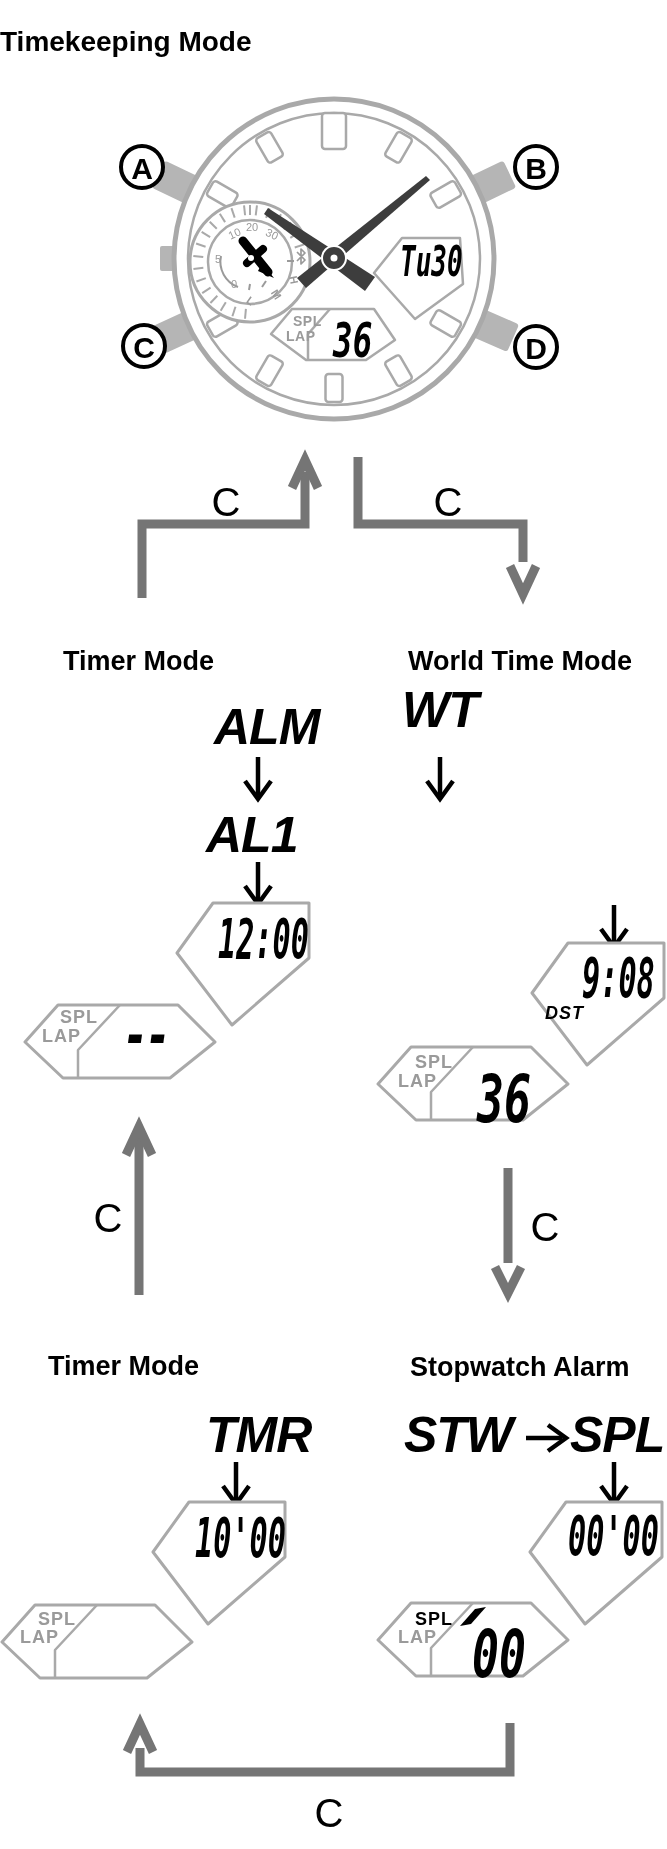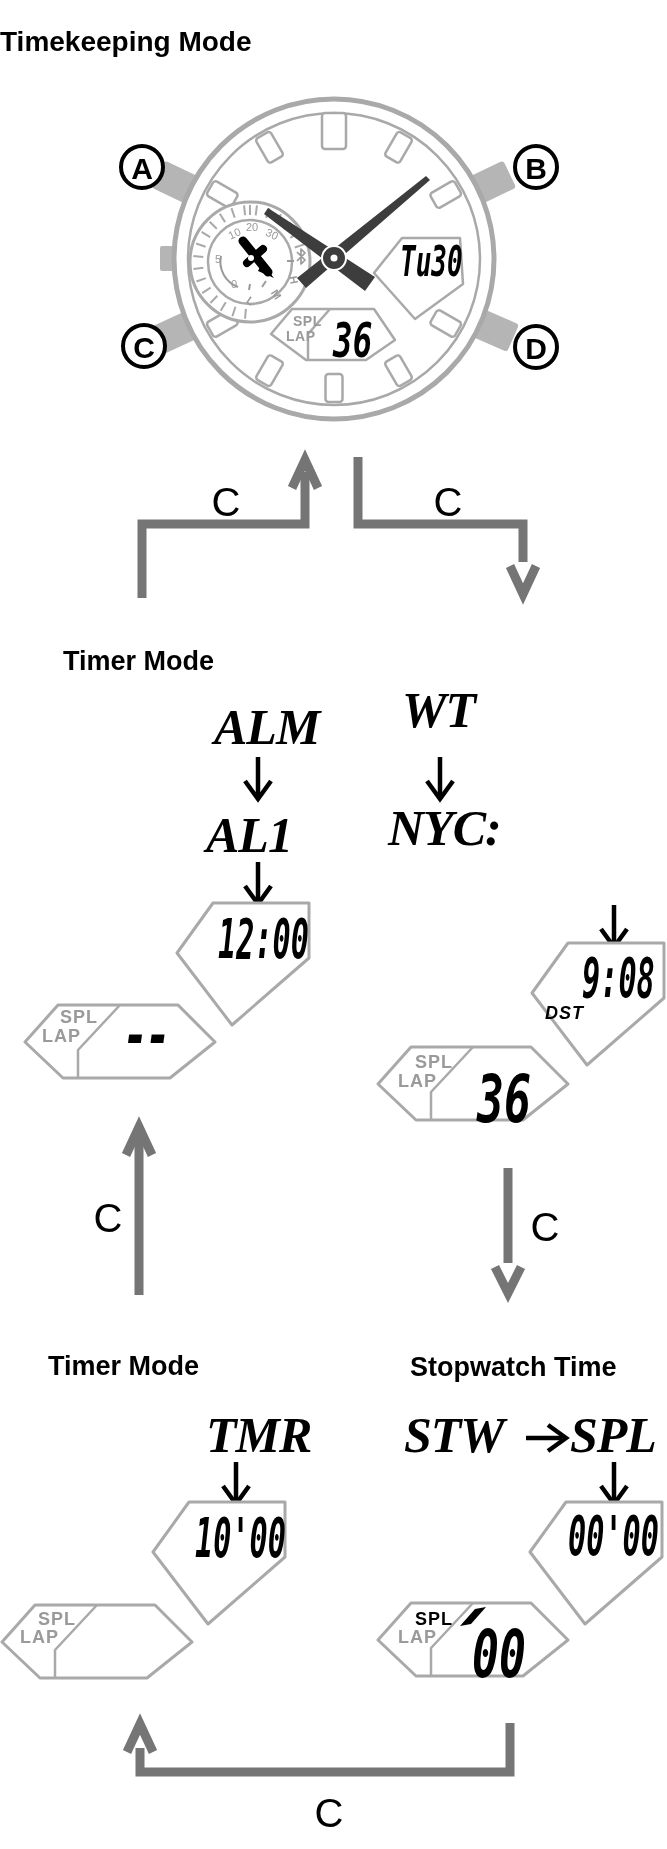--- a/index.html
+++ b/index.html
@@ -5,21 +5,21 @@
   :root{
     --ink:#000000; --connector:#757575; --outline:#a9a9a9;
     --case-gray:#b5b5b5; --muted:#9a9a9a; --hand:#3d3d3d;
   }
   *{margin:0;padding:0;box-sizing:border-box}
   body{background:#fff;font-family:"Liberation Sans",sans-serif}
   #page{position:relative;width:667px;height:1849px;background:#fff;overflow:hidden}
   .abs{position:absolute}
   .page-title{font-weight:bold;font-size:28px;color:var(--ink);line-height:1;width:667px;text-align:left}
   .mode-title{font-weight:bold;font-size:27px;color:var(--ink);line-height:1;white-space:nowrap}
-  .lcd{font-family:Liberation Serif, serif;font-weight:bold;font-style:italic;color:var(--ink)}
+  .lcd{font-family:Liberation Sans, sans-serif;font-weight:bold;font-style:italic;color:var(--ink)}
   .lcd-lg{font-size:50px;line-height:1;letter-spacing:-1px;white-space:nowrap}
   .c-label{font-size:40px;line-height:1;color:var(--ink);width:40px;text-align:center;font-weight:400}
   svg{display:block;overflow:visible}
   .shape{fill:#fff;stroke:var(--outline);stroke-width:3;stroke-linejoin:round;stroke-linecap:round}
   .shape25{stroke-width:2.5}
   .divider{fill:none;stroke:var(--outline);stroke-width:2.5;stroke-linejoin:round}
   .conn{fill:none;stroke:var(--connector);stroke-width:9;stroke-linejoin:miter}
   .ta{stroke:#000;stroke-width:4.5;fill:none}
   .lcd-svg{font-family:"DejaVu Sans Mono",monospace;font-weight:bold;font-style:italic;fill:#000}
   .lbl{font-family:"Liberation Sans",sans-serif;font-weight:bold;font-size:18px;fill:var(--muted);letter-spacing:1px}
@@ -181,26 +181,26 @@
     <text class="lcd-svg" font-size="55" transform="translate(44,58) scale(0.55,1)">12:00</text>
   </svg>
   <svg class="abs" style="left:22px;top:1002px" width="196" height="82">
     <polygon points="3,40 36,3 156,3 193,40 148,76 41,76" class="shape"></polygon>
     <polyline points="98,3 56,48 56,76" class="divider"></polyline>
     <text class="lbl" x="38" y="21">SPL</text>
     <text class="lbl" x="20" y="40">LAP</text>
     <text class="lcd-svg" font-size="60" letter-spacing="-20" transform="translate(101,54) scale(0.7,1)">- -</text>
   </svg>
 
+  <div class="abs mode-title" style="left:408px;top:648px">World Time Mode</div>
   <div class="abs lcd lcd-lg" style="left:402px;top:685px">WT</div>
   <svg class="abs" style="left:422px;top:755px" width="36" height="46">
     <line class="ta" x1="18" y1="2" x2="18" y2="40"></line>
       <polyline class="ta" points="5,26 18,44 31,26"></polyline>
   </svg>
-  <div class="abs lcd lcd-lg" style="left:388px;top:803px">NYC:</div>
   <svg class="abs" style="left:596px;top:903px" width="36" height="46">
     <line class="ta" x1="18" y1="2" x2="18" y2="40"></line>
       <polyline class="ta" points="5,26 18,44 31,26"></polyline>
   </svg>
   <svg class="abs" style="left:529px;top:940px" width="140" height="130">
     <polygon points="39,3 135,3 135,58 58,125 3,53" class="shape"></polygon>
     <text class="lcd-svg" font-size="55" transform="translate(53,57) scale(0.55,1)">9:08</text>
     <text class="lbl lbl-black" font-style="italic" x="16" y="79">DST</text>
   </svg>
   <svg class="abs" style="left:375px;top:1044px" width="196" height="82">
@@ -233,21 +233,21 @@
     <polygon points="39,3 135,3 135,58 58,125 3,53" class="shape"></polygon>
     <text class="lcd-svg" font-size="55" transform="translate(45,58) scale(0.55,1)">10'00</text>
   </svg>
   <svg class="abs" style="left:-1px;top:1602px" width="196" height="82">
     <polygon points="3,40 36,3 156,3 193,40 148,76 41,76" class="shape"></polygon>
     <polyline points="98,3 56,48 56,76" class="divider"></polyline>
     <text class="lbl" x="39" y="23">SPL</text>
     <text class="lbl" x="21" y="41">LAP</text>
   </svg>
 
-  <div class="abs mode-title" style="left:410px;top:1354px">Stopwatch Time</div>
+  <div class="abs mode-title" style="left:410px;top:1354px">Stopwatch Alarm</div>
   <div class="abs lcd lcd-lg" style="left:404px;top:1410px">STW</div>
   <svg class="abs" style="left:524px;top:1421px" width="46" height="34">
     <line class="ta" x1="2" y1="17" x2="38" y2="17"></line>
       <polyline class="ta" points="24,4 42,17 24,30"></polyline>
   </svg>
   <div class="abs lcd lcd-lg" style="left:570px;top:1410px">SPL</div>
   <svg class="abs" style="left:596px;top:1460px" width="36" height="46">
     <line class="ta" x1="18" y1="2" x2="18" y2="40"></line>
       <polyline class="ta" points="5,26 18,44 31,26"></polyline>
   </svg>

